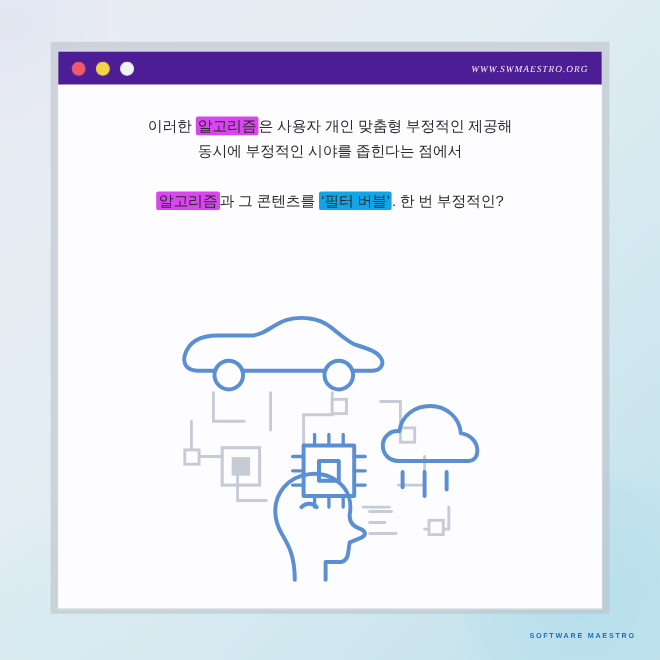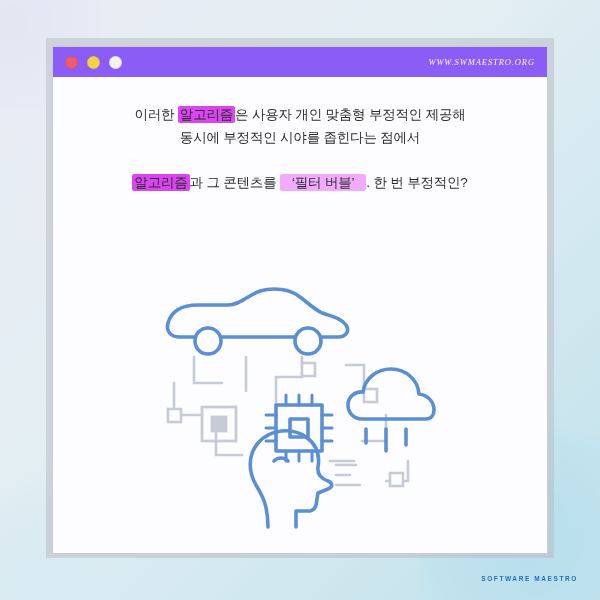--- a/index.html
+++ b/index.html
@@ -65,21 +65,21 @@
     height: 508px;
     background: #fcfcff;
     border: 1px solid #c9ccd6;
     box-sizing: border-box;
     display: flex;
     flex-direction: column;
   }
 
   .titlebar {
     height: 30px;
-    background: #8b5cf6;
+    background: #4c1d95;
     display: flex;
     align-items: center;
     padding: 0 12px;
     flex: 0 0 auto;
     position: relative;
   }
   .dots {
     display: flex;
     gap: 9px;
     align-items: center;
@@ -120,22 +120,22 @@
     letter-spacing: -0.2px;
   }
   .para .line { display: block; }
 
   .hl-purple {
     background: #d946ef;
     padding: 1px 2px;
     border-radius: 2px;
   }
   .hl-blue {
-    background: #f0abfc;
-    padding: 1px 12px;
+    background: #0ea5e9;
+    padding: 1px 2px;
     border-radius: 2px;
     margin-top: 12px;
   }
 
   .para2 {
     margin-top: 22px;
     text-align: center;
     color: #2b2b2b;
     font-size: 13.5px;
     line-height: 23px;

